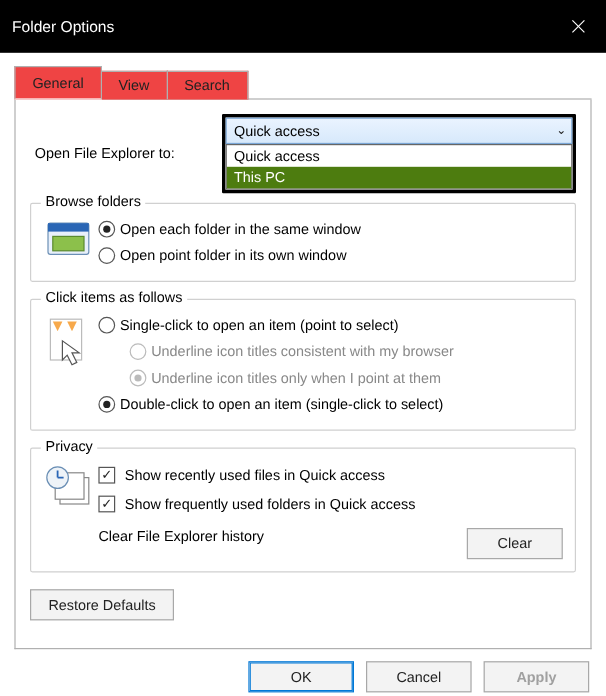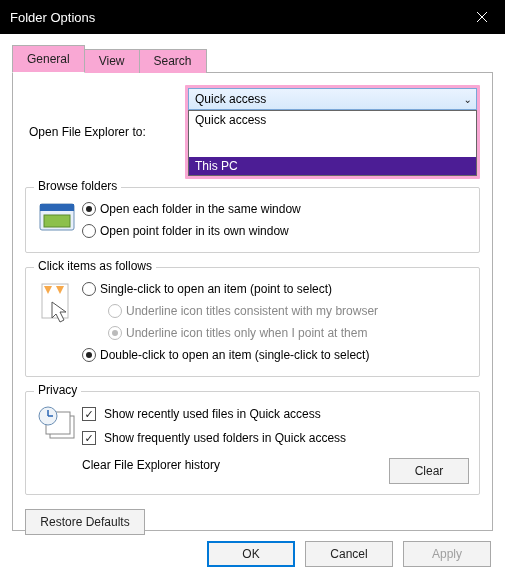--- a/index.html
+++ b/index.html
@@ -10,21 +10,21 @@
     background: #fff;
     width: 505px;
     height: 580px;
     overflow: hidden;
   }
 
   
   .titlebar {
     background: #000;
     color: #fff;
-    height: 34px;
+    height: 44px;
     display: flex;
     align-items: center;
     padding: 0 0 0 10px;
   }
   .titlebar-title { font-size: 13px; }
   .titlebar-close {
     margin-left: auto;
     width: 46px;
     height: 34px;
     display: flex;
@@ -42,21 +42,21 @@
     display: flex;
     align-items: flex-end;
     border-bottom: 1px solid #b0b0b0;
     position: relative;
   }
   .tab {
     border: 1px solid #b0b0b0;
     border-bottom: none;
     padding: 4px 14px 5px 14px;
     margin-right: 0;
-    background: #f9a8d4;
+    background: #ef4444;
     position: relative;
     top: 1px;
     font-size: 12px;
     color: #222;
   }
   .tab + .tab { margin-left: -1px; }
   .tab.active {
     top: 1px;
     padding-top: 6px;
     padding-bottom: 6px;
@@ -79,21 +79,21 @@
     align-items: center;
     margin-bottom: 8px;
     position: relative;
   }
   .open-row-label { width: 160px; padding-left: 4px; }
   .combo-wrap {
     flex: 1;
     position: relative;
   }
   .combo-highlight {
-    border: 3px solid #f9a8d4;
+    border: 3px solid #000000;
     border-radius: 1px;
   }
   .combo {
     display: flex;
     align-items: center;
     border: 1px solid #7aa7d7;
     background: linear-gradient(#eaf3ff,#d7e9fb);
     height: 22px;
     padding: 0 4px 0 6px;
   }
@@ -105,23 +105,22 @@
   .dropdown-list {
     border: 1px solid #666;
     background: #fff;
   }
   .dropdown-item {
     padding: 1px 6px;
     height: 18px;
     line-height: 16px;
   }
   .dropdown-item.sel {
-    background: #4c1d95;
+    background: #4d7c0f;
     color: #fff;
-    margin-top: 28px;
   }
 
   
   .group {
     border: 1px solid #d0d0d0;
     border-radius: 2px;
     margin: 6px 0 14px 0;
     padding: 10px 10px 10px 10px;
     position: relative;
   }
@@ -188,21 +187,21 @@
     align-items: center;
     justify-content: center;
     padding: 0 14px;
     font-size: 12px;
     color: #222;
   }
   .btn.default {
     border: 1px solid #0078d7;
     box-shadow: inset 0 0 0 1px #0078d7;
   }
-  .btn.disabled { color: #a0a0a0; }
+  .btn.disabled { color: #a0a0a0; font-weight: bold; }
 
   .restore-row {
     display: flex;
     justify-content: flex-start;
     margin-top: 8px;
   }
 
   
   .bottom-row {
     display: flex;

